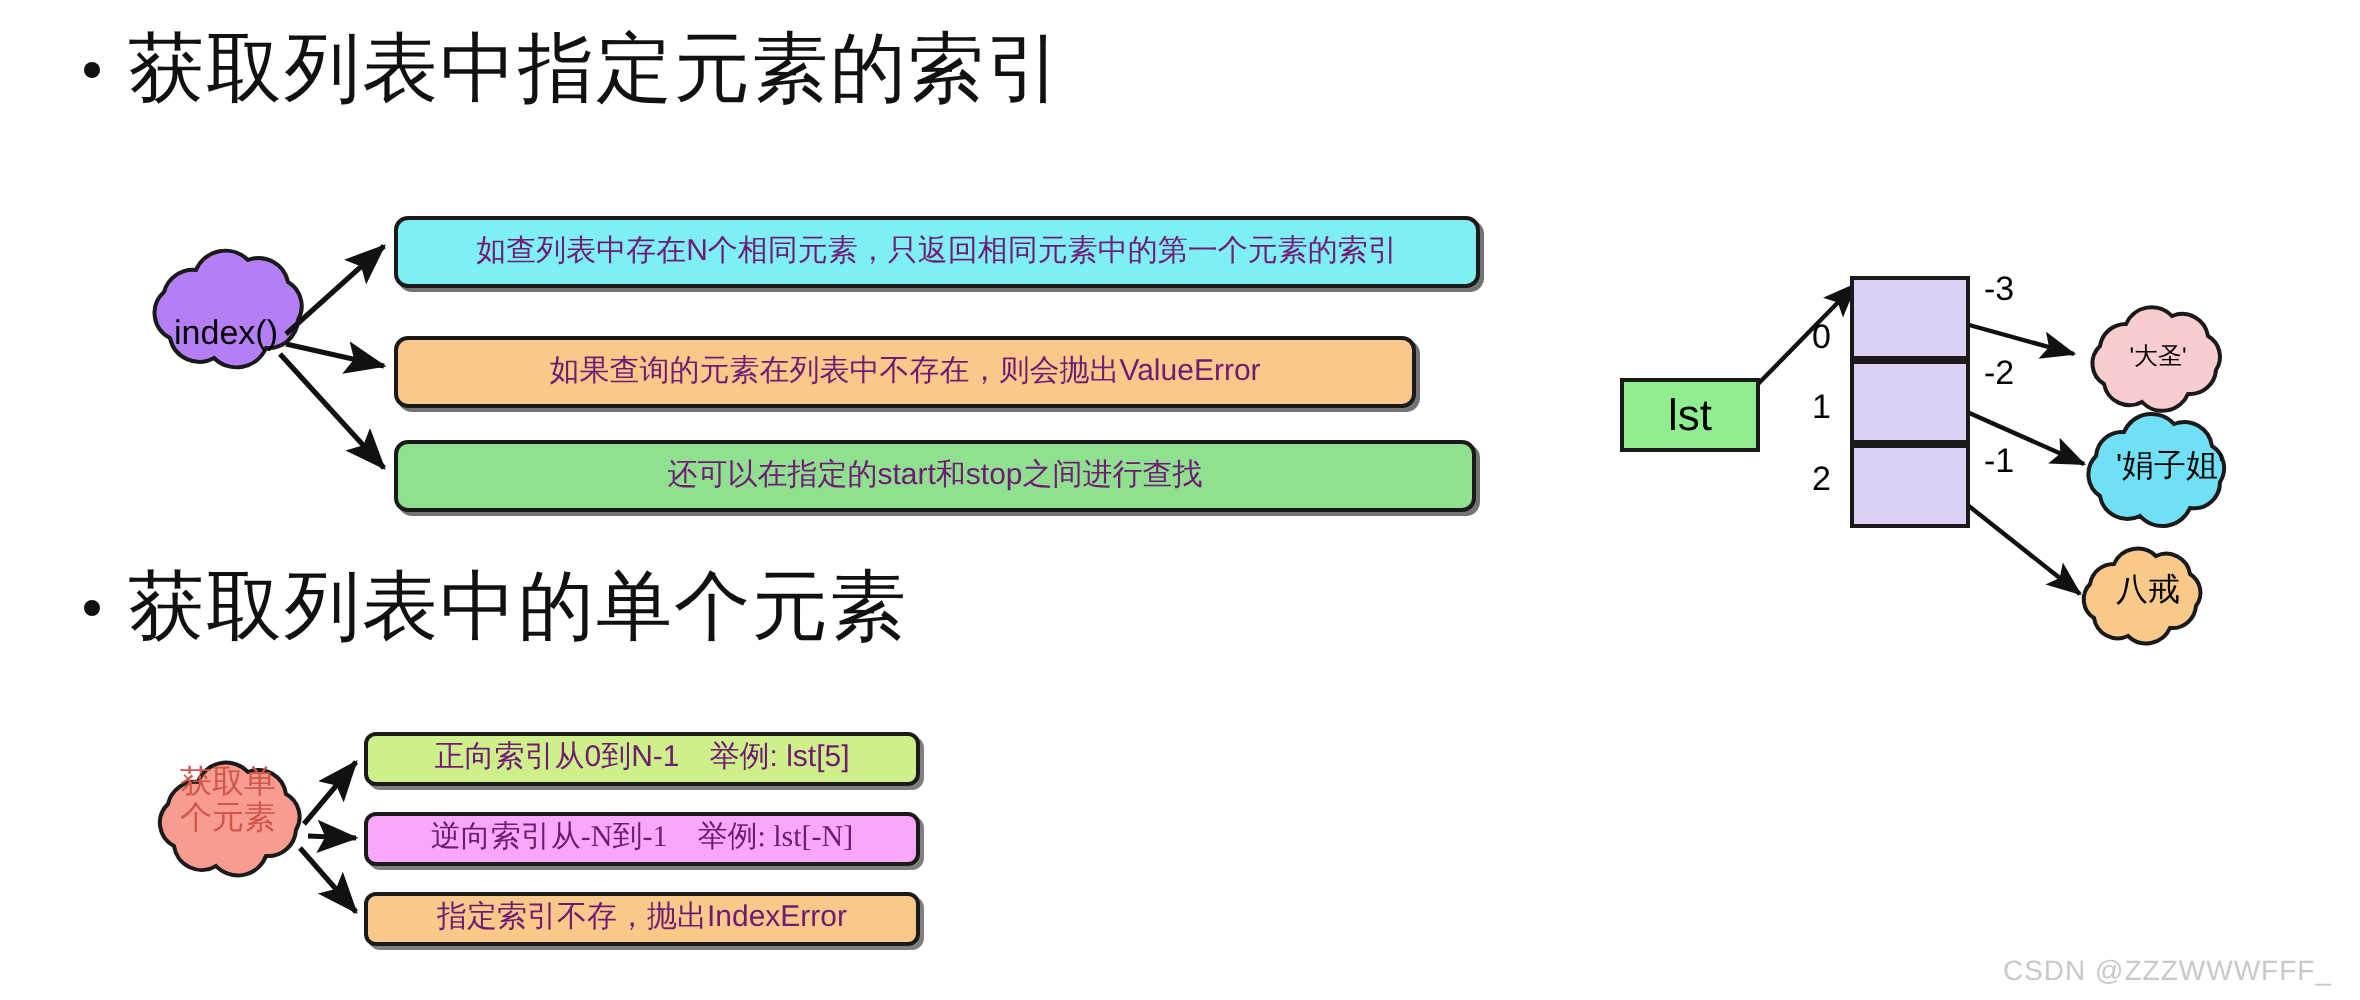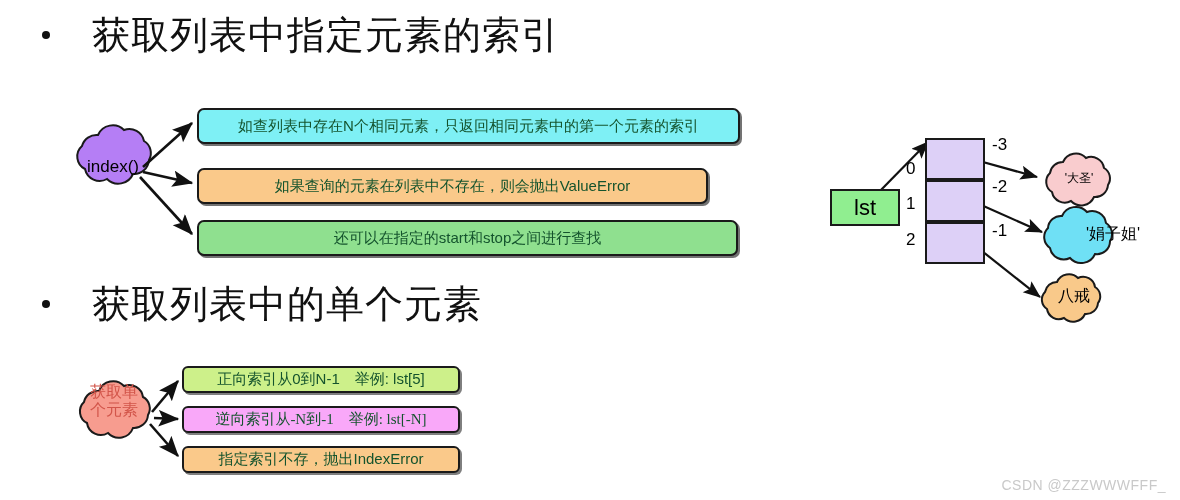--- a/index.html
+++ b/index.html
@@ -21,21 +21,20 @@
   .bullet-heading {
     position: absolute;
     display: flex;
     align-items: center;
     white-space: nowrap;
     font-size: 38px;
     line-height: 1;
     color: #111111;
     font-weight: 400;
     letter-spacing: 1px;
-    gap: 28px;
   }
   .bullet-dot {
     width: 8px;
     height: 8px;
     border-radius: 50%;
     background: #111111;
     margin-right: 14px;
     flex: none;
   }
   .box {
@@ -43,21 +42,21 @@
     box-sizing: border-box;
     display: flex;
     align-items: center;
     justify-content: center;
     border: 2px solid #1a1a1a;
     border-radius: 7px;
     box-shadow: 2px 2px 0 rgba(0,0,0,0.55);
     font-size: 15px;
     line-height: 1.1;
     white-space: nowrap;
-    color: #14532d;
+    color: #701a75;
   }
   .box.small {
     font-size: 15px;
     border-radius: 6px;
     box-shadow: 2px 2px 0 rgba(0,0,0,0.5);
   }
   .cell {
     position: absolute;
     box-sizing: border-box;
     border: 2px solid #1a1a1a;
@@ -97,21 +96,20 @@
   }
   .lst-box {
     position: absolute;
     box-sizing: border-box;
     display: flex;
     align-items: center;
     justify-content: center;
     border: 2px solid #1a1a1a;
     background: #90ee90;
     font-size: 22px;
-    margin-left: 20px;
   }
 </style>
 </head>
 <body>
 
 <div id="slide">
 
   <div class="bullet-heading" style="left:42px; top:16px;">
     <span class="bullet-dot"></span>
     <span>获取列表中指定元素的索引</span>
@@ -201,21 +199,21 @@
                a11,11 0 0 1 -2,-17 z" fill="#f9c98a" stroke="#1a1a1a" stroke-width="2"></path>
     </g>
   </svg>
 
   <div class="cloud-label" style="left:72px; top:152px; width:82px; height:30px; font-size:17px;">index()</div>
 
   <div class="cloud-label" style="left:78px; top:381px; width:72px; height:40px; font-size:16px; color:#d2554a;">获取单
 个元素</div>
 
   <div class="cloud-label" style="left:1040px; top:164px; width:78px; height:30px; font-size:12px;">'大圣'</div>
-  <div class="cloud-label" style="left:1068px; top:219px; width:90px; height:30px; font-size:16px;">'娟子姐'</div>
+  <div class="cloud-label" style="left:1040px; top:219px; width:90px; height:30px; font-size:16px;">'娟子姐'</div>
   <div class="cloud-label" style="left:1036px; top:281px; width:76px; height:30px; font-size:16px;">八戒</div>
 
   <div class="box" style="left:197px; top:108px; width:543px; height:36px; background:#7ef0f5;">
     <span>如查列表中存在N个相同元素，只返回相同元素中的第一个元素的索引</span>
   </div>
   <div class="box" style="left:197px; top:168px; width:511px; height:36px; background:#fac98a;">
     <span>如果查询的元素在列表中不存在，则会抛出ValueError</span>
   </div>
   <div class="box" style="left:197px; top:220px; width:541px; height:36px; background:#8fe08f;">
     <span>还可以在指定的start和stop之间进行查找</span>

